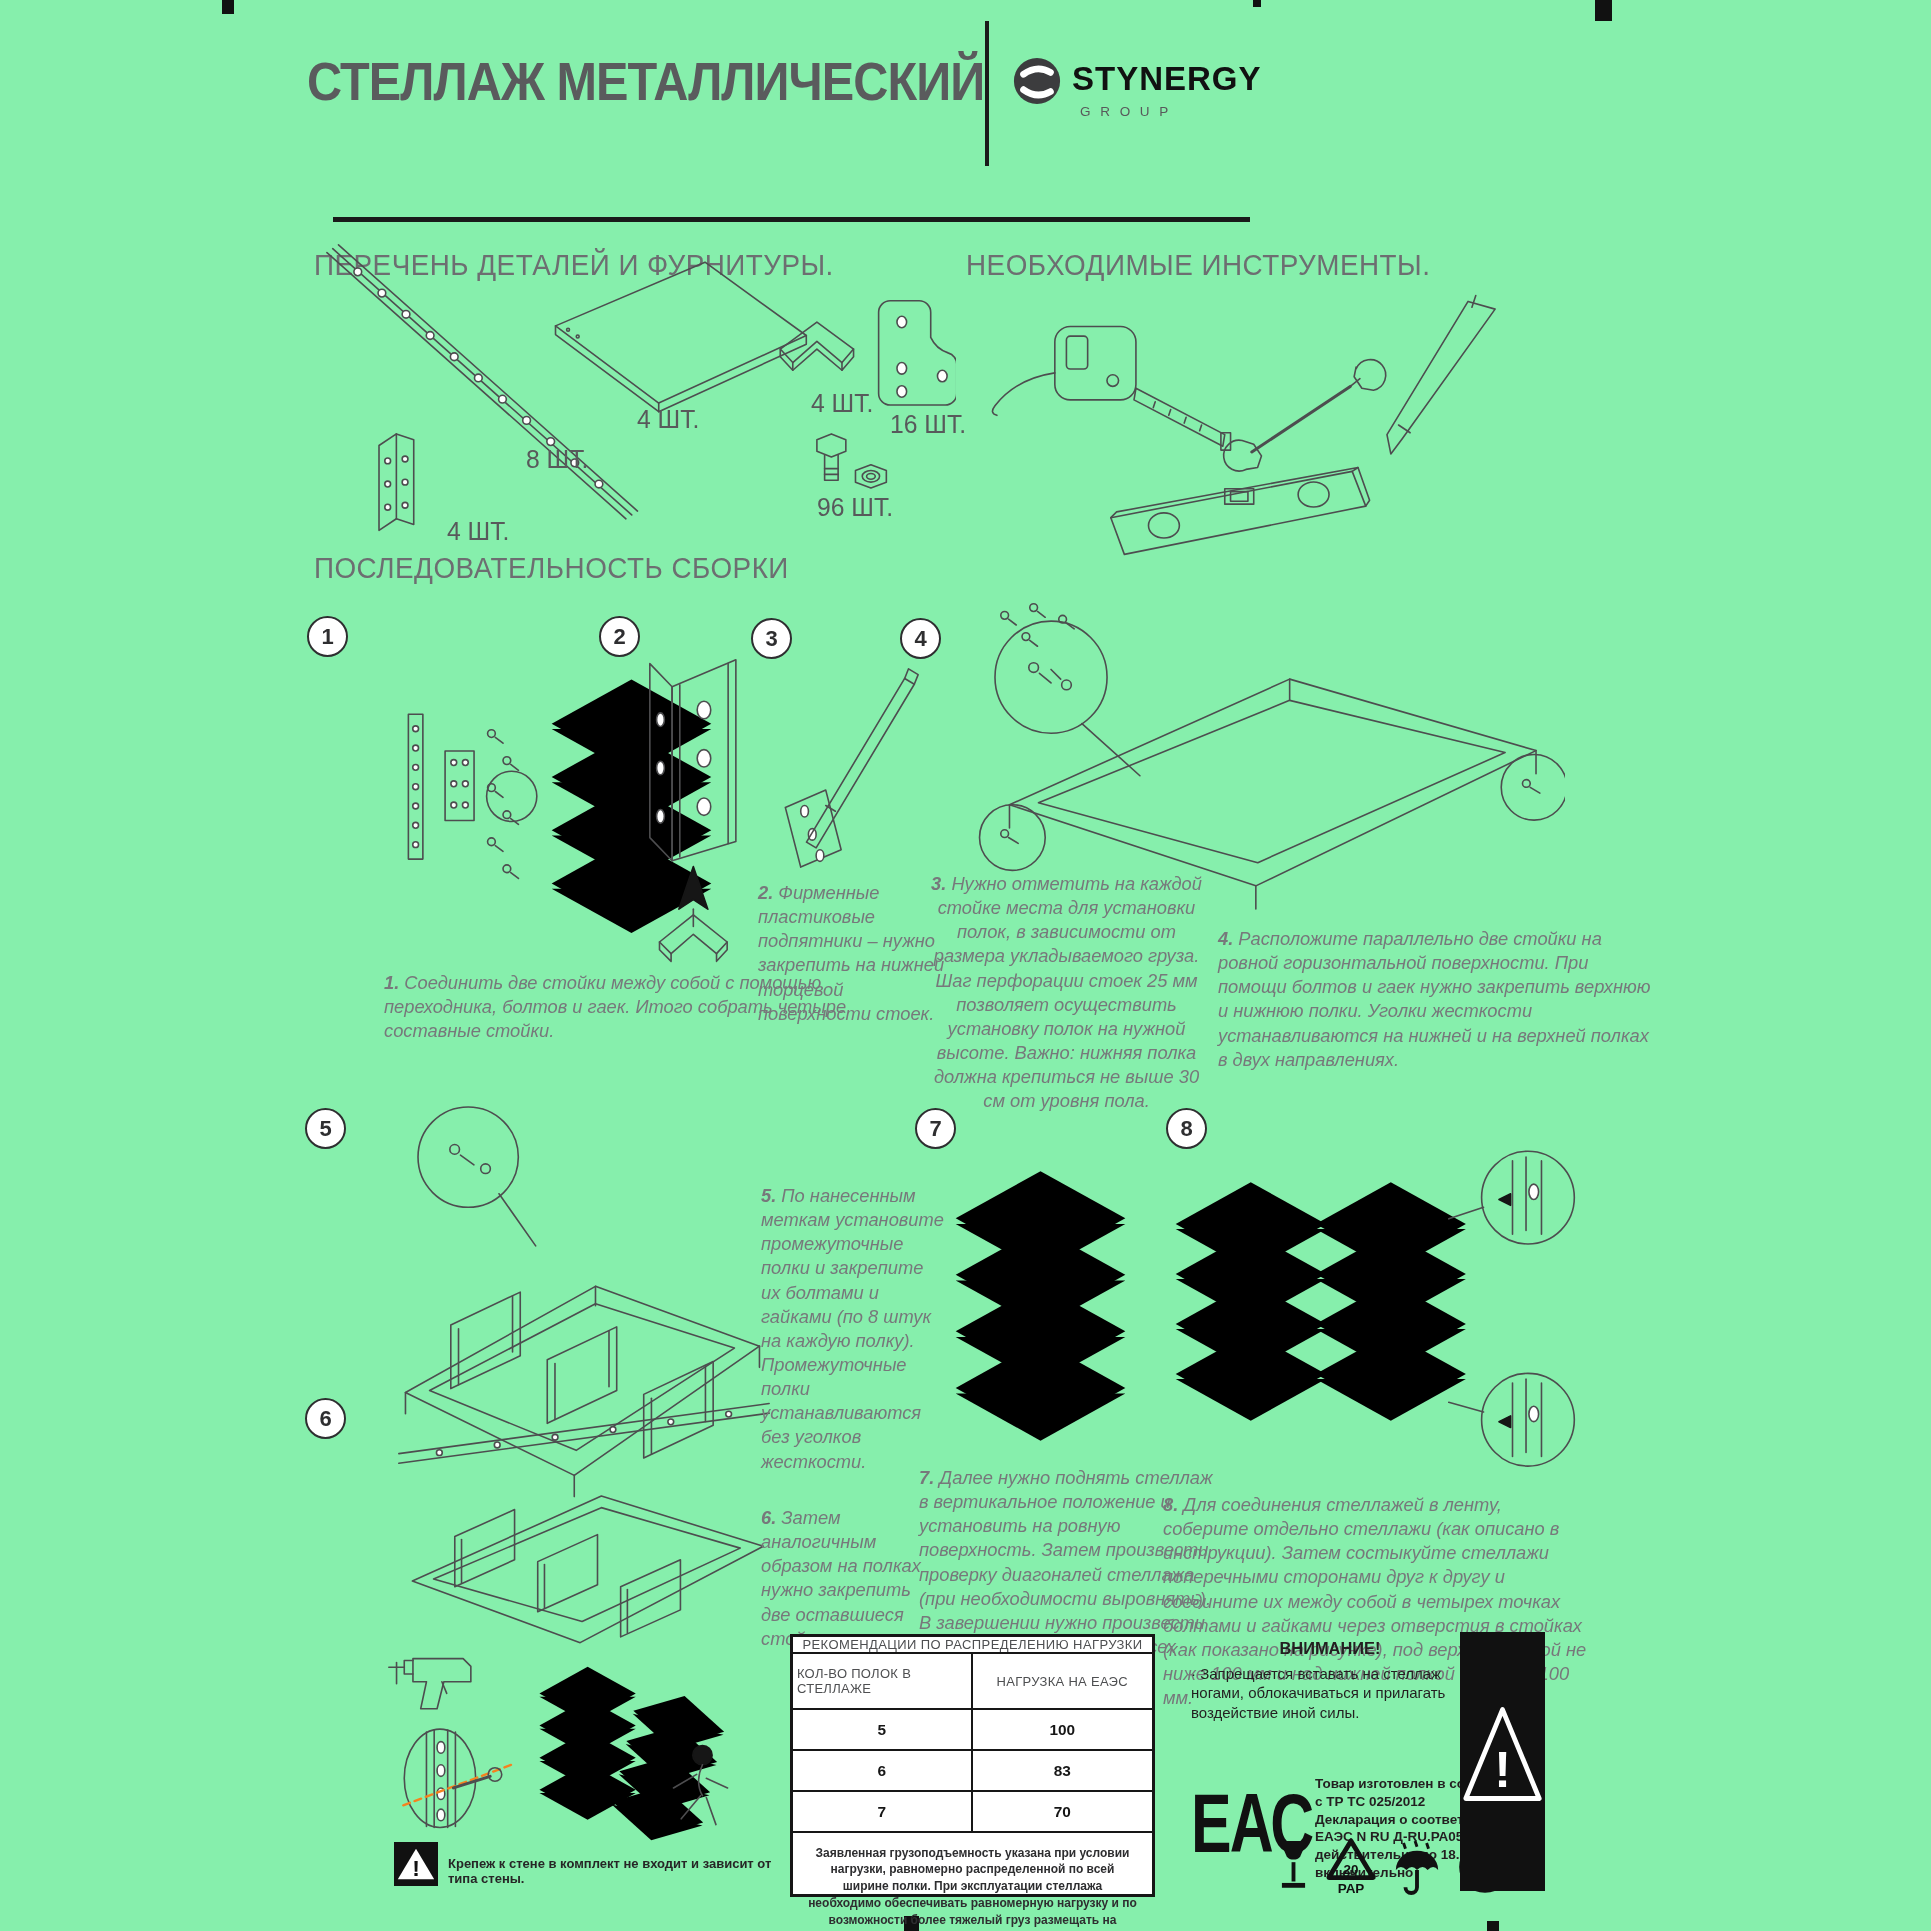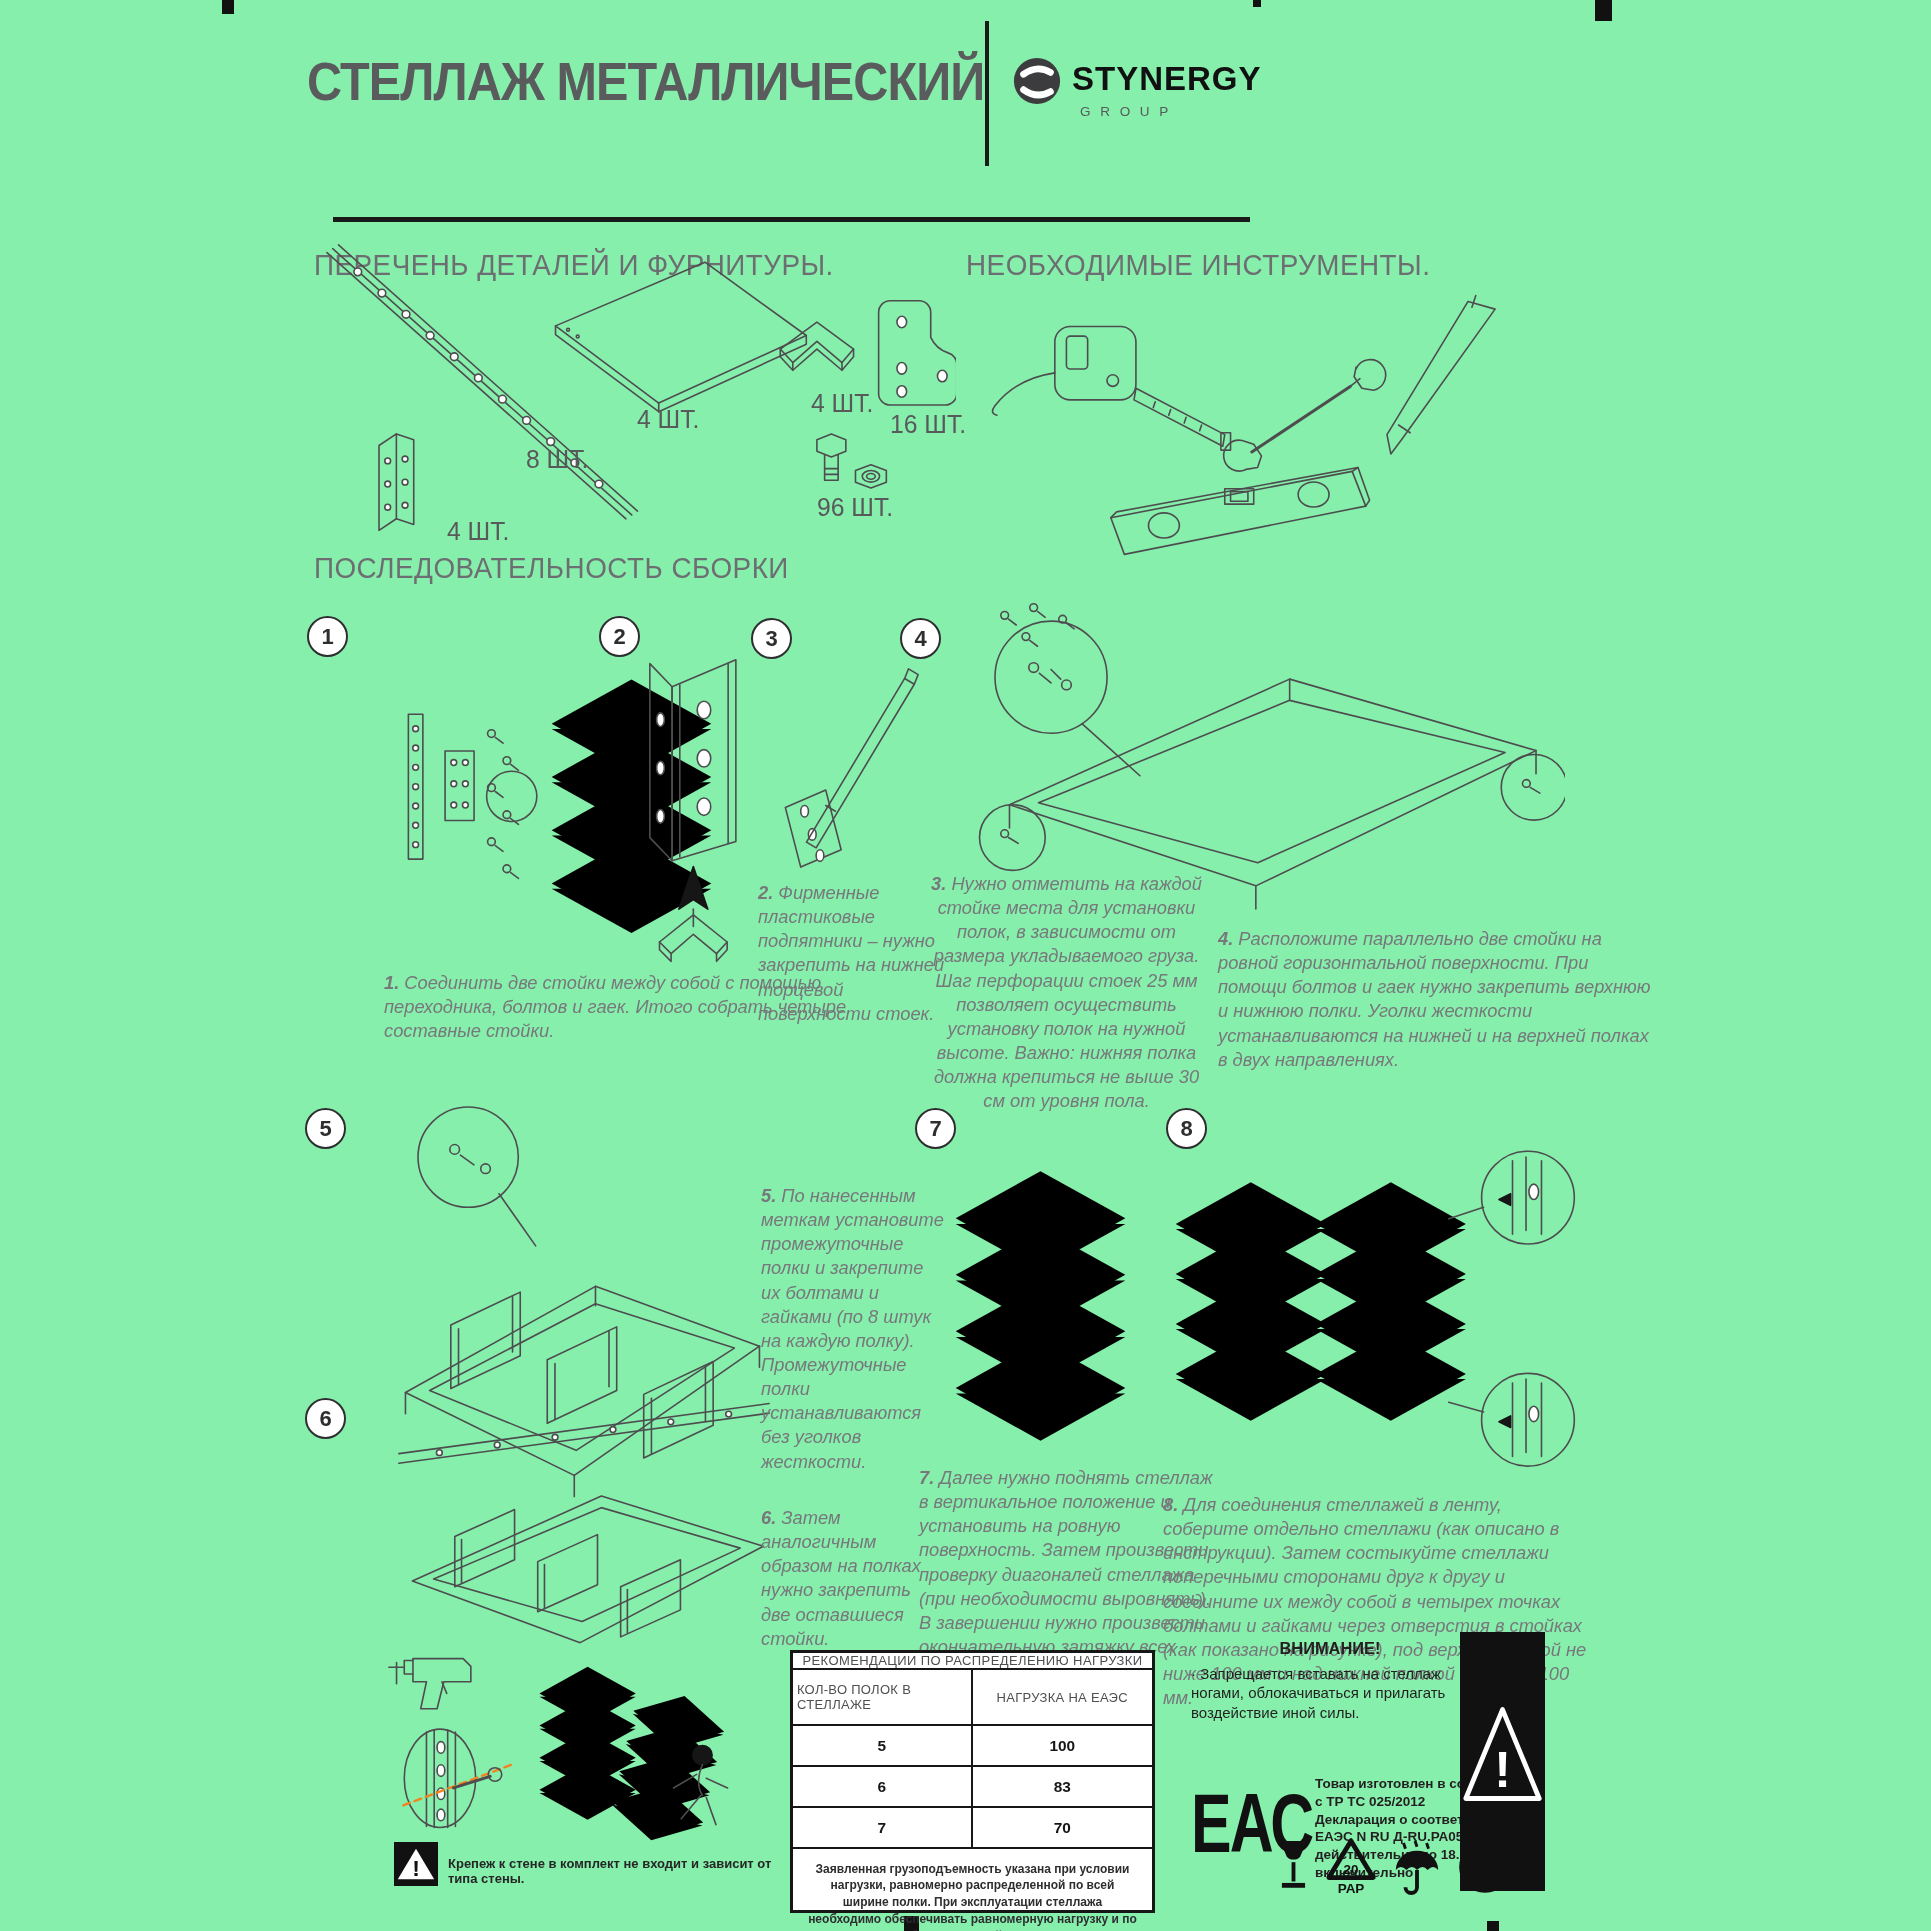--- a/index.html
+++ b/index.html
@@ -10,21 +10,21 @@
   .stepcircle{width:41px;height:41px;border:2.9px solid #2e2e30;border-radius:50%;display:flex;align-items:center;justify-content:center;font-size:22px;font-weight:700;color:#2e2e30;background:#fff;box-sizing:border-box;}
   .steptext{font-size:18.3px;font-style:italic;color:#77787b;line-height:1.32;}
   .steptext b{font-weight:700;}
   svg.line path,svg.line line,svg.line rect,svg.line circle,svg.line ellipse,svg.line polygon,svg.line polyline{stroke:#4d4d4f;stroke-width:1.6;fill:none;stroke-linejoin:round;stroke-linecap:round;vector-effect:non-scaling-stroke;}
   svg.line .f-blk{fill:#161616;stroke:#161616;}
   svg.line .f-wht{fill:#ffffff;}
   svg.line .orange{stroke:#f5821f;stroke-width:2.4;stroke-dasharray:7 5;}
   svg.line .thick{stroke-width:3;}
   .mark{background:#111;}
   
-  #loadtable{border:3.9px solid #161616;box-sizing:border-box;display:flex;flex-direction:column;background:#fff;margin-top:16px;}
+  #loadtable{border:3.9px solid #161616;box-sizing:border-box;display:flex;flex-direction:column;background:#fff;}
   .t-title{height:50px;border-bottom:2.9px solid #161616;display:flex;align-items:center;justify-content:center;font-size:13px;color:#4e4f51;letter-spacing:0.4px;}
   .t-row{display:grid;grid-template-columns:1fr 1fr;border-bottom:2.9px solid #161616;}
   .t-cell{display:flex;align-items:center;justify-content:center;padding:5.8px 3.9px;box-sizing:border-box;}
   .t-col1{border-right:2.9px solid #161616;}
   .t-head{height:54px;font-size:13px;color:#4e4f51;letter-spacing:0.3px;}
   .t-val{height:39px;font-size:15.4px;font-weight:700;color:#161616;}
   .t-note{flex:1;padding:11.6px 13.5px;font-size:12px;font-weight:700;color:#2e2e30;text-align:center;line-height:1.4;}
   .att-title{font-size:16.4px;font-weight:700;text-align:center;color:#231f20;}
   .att-body{font-size:15px;color:#231f20;line-height:1.3;margin-top:5.8px;}
   .cert-line{font-size:13.5px;font-weight:700;color:#231f20;line-height:1.32;}

